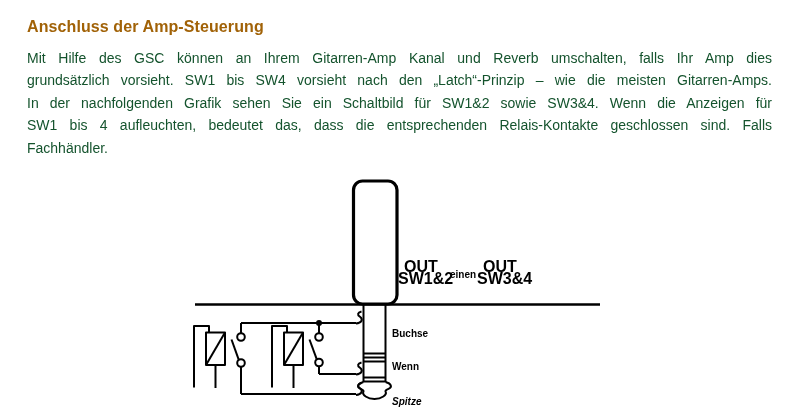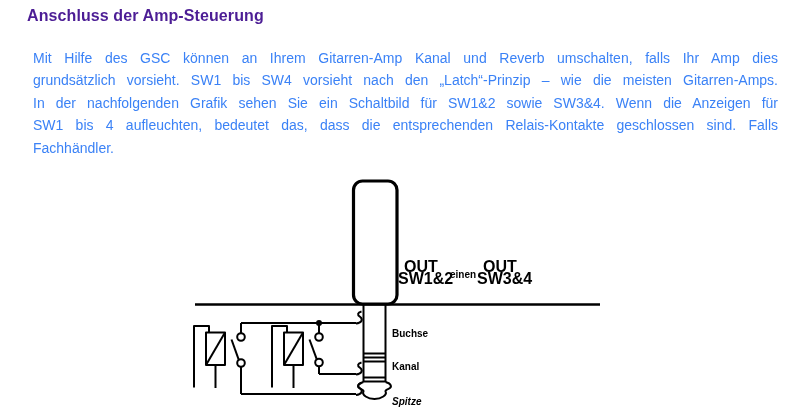--- a/index.html
+++ b/index.html
@@ -5,27 +5,27 @@
   html,body{margin:0;padding:0;background:#fff;}
   .page{
     position:relative;
     width:796px;height:413px;
     background:#fff;
     font-family:"Liberation Sans", sans-serif;
     color:#000;
     overflow:hidden;
   }
   .heading{
-    position:absolute;left:27px;top:7px;margin:0;
-    font-size:16px;font-weight:bold;color:#4c1d95;
+    position:absolute;left:27px;top:18px;margin:0;
+    font-size:16px;font-weight:bold;color:#a16207;
     letter-spacing:0.1px;
   }
   .para{
-    position:absolute;left:33px;top:47px;width:745px;
-    font-size:14px;line-height:22.4px;color:#3b82f6;
+    position:absolute;left:27px;top:47px;width:745px;
+    font-size:14px;line-height:22.4px;color:#14532d;
   }
   .bl{white-space:normal;}
   .bl.j{text-align:justify;text-align-last:justify;}
   .diagram-svg{position:absolute;left:0;top:0;width:796px;height:413px;}
   .dlabel{position:absolute;font-weight:bold;color:#000;}
   .out-group{width:46px;text-align:center;font-size:16px;line-height:12px;}
   .oder{font-size:10px;}
   .jack-label{font-size:10px;text-align:center;}
 </style>
 </head>
@@ -112,16 +112,16 @@
   <div class="dlabel out-group" style="left:398px;top:261px;">
     <div>OUT</div>
     <div>SW1&amp;2</div>
   </div>
   <div class="dlabel oder" style="left:450px;top:269px;">einen</div>
   <div class="dlabel out-group" style="left:477px;top:261px;">
     <div>OUT</div>
     <div>SW3&amp;4</div>
   </div>
   <div class="dlabel jack-label" style="left:392px;top:328px;">Buchse</div>
-  <div class="dlabel jack-label" style="left:392px;top:361px;">Kanal</div>
+  <div class="dlabel jack-label" style="left:392px;top:361px;">Wenn</div>
   <div class="dlabel jack-label" style="left:392px;top:396px;font-style:italic;">Spitze</div>
 
 </div>
 
 </body></html>

